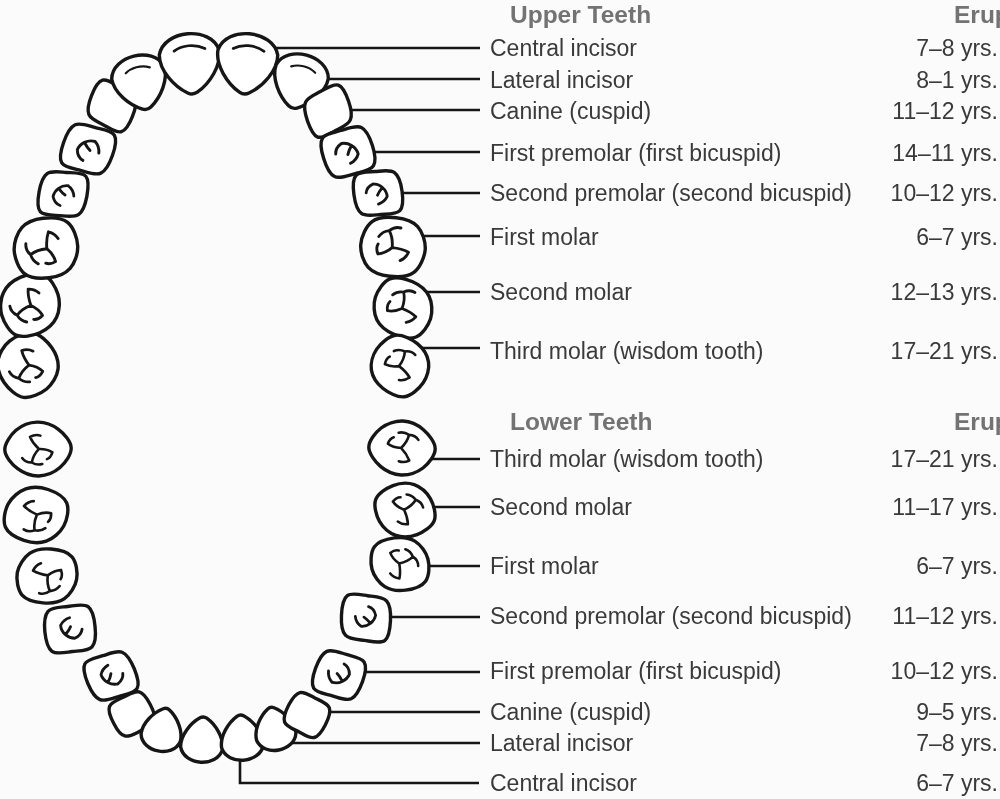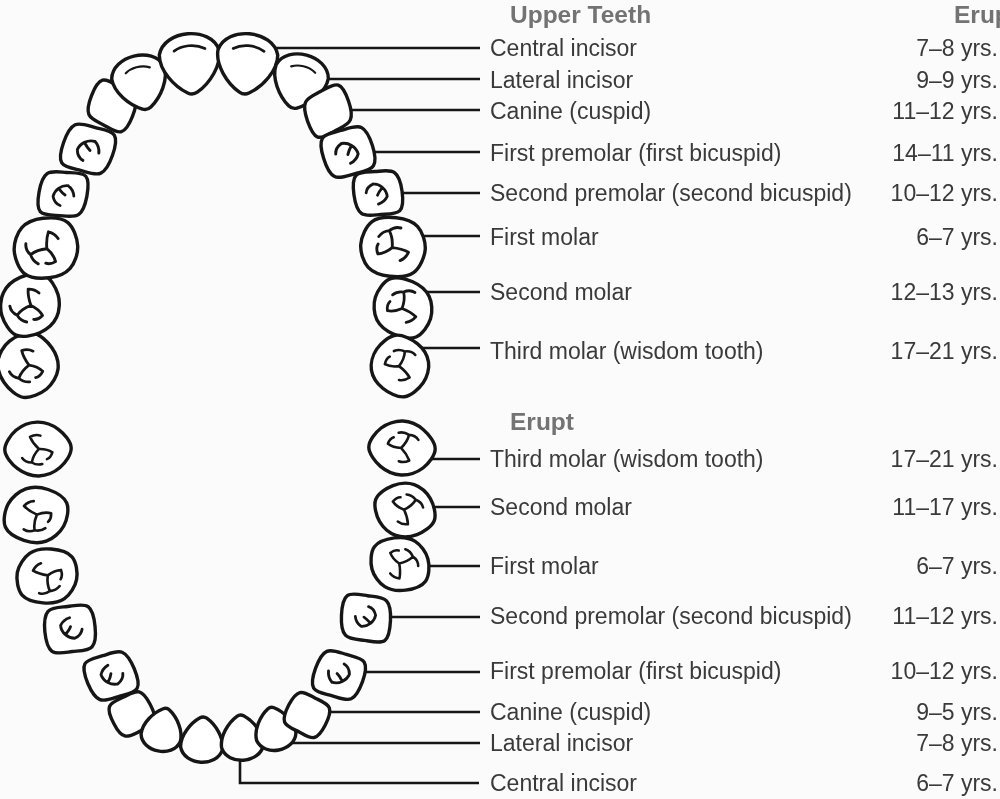--- a/index.html
+++ b/index.html
@@ -169,21 +169,21 @@
   <div class="row hdr" style="top:0px">
     <span class="lbl">Upper Teeth</span>
     <span class="val">Erupt</span>
   </div>
   <div class="row" style="top:33px">
     <span class="lbl">Central incisor</span>
     <span class="val">7–8 yrs.</span>
   </div>
   <div class="row" style="top:65px">
     <span class="lbl">Lateral incisor</span>
-    <span class="val">9–9 yrs.</span>
+    <span class="val">8–1 yrs.</span>
   </div>
   <div class="row" style="top:96px">
     <span class="lbl">Canine (cuspid)</span>
     <span class="val">11–12 yrs.</span>
   </div>
   <div class="row" style="top:138px">
     <span class="lbl">First premolar (first bicuspid)</span>
     <span class="val">14–11 yrs.</span>
   </div>
   <div class="row" style="top:178px">
@@ -197,20 +197,21 @@
   <div class="row" style="top:277px">
     <span class="lbl">Second molar</span>
     <span class="val">12–13 yrs.</span>
   </div>
   <div class="row" style="top:336px">
     <span class="lbl">Third molar (wisdom tooth)</span>
     <span class="val">17–21 yrs.</span>
   </div>
 
   <div class="row hdr" style="top:407px">
+    <span class="lbl">Lower Teeth</span>
     <span class="val">Erupt</span>
   </div>
   <div class="row" style="top:444px">
     <span class="lbl">Third molar (wisdom tooth)</span>
     <span class="val">17–21 yrs.</span>
   </div>
   <div class="row" style="top:492px">
     <span class="lbl">Second molar</span>
     <span class="val">11–17 yrs.</span>
   </div>

